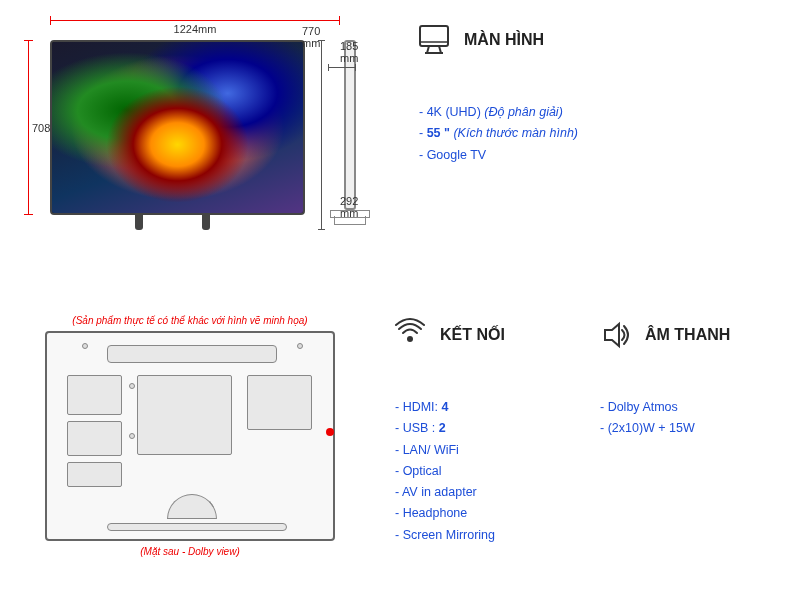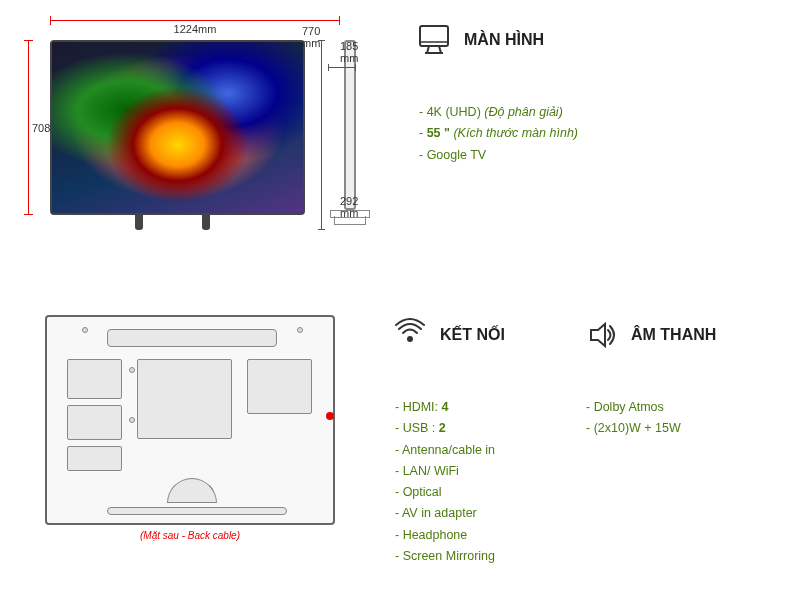--- a/index.html
+++ b/index.html
@@ -275,21 +275,21 @@
       justify-content: center;
     }
     .spec-title {
       font-size: 16px;
       font-weight: bold;
       color: #222;
     }
     .spec-items {
       font-size: 12.5px;
       line-height: 1.7;
-      color: #4d7c0f;
+      color: #1d4ed8;
       padding-left: 5px;
       margin-top: 42px;
     }
 
     
     .bottom-section {
       display: flex;
       flex-direction: row;
       padding: 5px 20px 10px 20px;
       height: 298px;
@@ -360,21 +360,21 @@
     .right-bottom-info {
       flex: 1;
       padding-left: 30px;
       display: flex;
       flex-direction: column;
       gap: 20px;
     }
     .bottom-spec-row {
       display: flex;
       flex-direction: row;
-      gap: 16px;
+      gap: 30px;
     }
   </style>
 </head>
 <body>
 
 <div class="main-container">
 
   <div class="top-section">
 
     <div class="tv-diagram">
@@ -439,20 +439,21 @@
           <div>- <strong>55 "</strong> <em>(Kích thước màn hình)</em></div>
           <div>- Google TV</div>
         </div>
       </div>
     </div>
   </div>
 
   <div class="bottom-section">
 
     <div class="back-view-container">
+      <div class="disclaimer-text">(Sản phẩm thực tế có thể khác với hình vẽ minh họa)</div>
       <div class="back-view-box">
 
         <div class="back-component" style="top:12px; left:60px; width:170px; height:18px; border-radius:4px;"></div>
 
         <div class="back-dot" style="top:10px; left:35px;"></div>
         <div class="back-dot" style="top:10px; left:250px;"></div>
 
         <div class="back-component" style="top:42px; left:20px; width:55px; height:40px;"></div>
         <div class="back-component" style="top:88px; left:20px; width:55px; height:35px;"></div>
         <div class="back-component" style="top:129px; left:20px; width:55px; height:25px;"></div>
@@ -463,21 +464,21 @@
 
         <div class="back-dot" style="top:50px; left:82px;"></div>
         <div class="back-dot" style="top:100px; left:82px;"></div>
 
         <div class="back-semicircle" style="bottom:20px; left:120px;"></div>
 
         <div class="red-dot" style="top:95px; left:279px;"></div>
 
         <div class="back-component" style="bottom:8px; left:60px; width:180px; height:8px; border-radius:4px;"></div>
       </div>
-      <div class="back-label">(Mặt sau - Back cable)</div>
+      <div class="back-label">(Mặt sau - Dolby view)</div>
     </div>
 
     <div class="right-bottom-info">
       <div class="bottom-spec-row">
 
         <div class="spec-section" style="min-width:175px;">
           <div class="spec-header">
             <div class="spec-icon">
 
               <svg width="36" height="36" viewBox="0 0 36 36">
@@ -485,21 +486,20 @@
                 <path d="M11 16 Q18 9 25 16" fill="none" stroke="#333" stroke-width="2" stroke-linecap="round"></path>
                 <path d="M7 12 Q18 2 29 12" fill="none" stroke="#333" stroke-width="2" stroke-linecap="round"></path>
                 <path d="M4 8 Q18 -4 32 8" fill="none" stroke="#333" stroke-width="2" stroke-linecap="round"></path>
               </svg>
             </div>
             <span class="spec-title">KẾT NỐI</span>
           </div>
           <div class="spec-items">
             <div>- HDMI: <strong>4</strong></div>
             <div>- USB : <strong>2</strong></div>
-            <div>- Antenna/cable in</div>
             <div>- LAN/ WiFi</div>
             <div>- Optical</div>
             <div>- AV in adapter</div>
             <div>- Headphone</div>
             <div>- Screen Mirroring</div>
           </div>
         </div>
 
         <div class="spec-section">
           <div class="spec-header">

